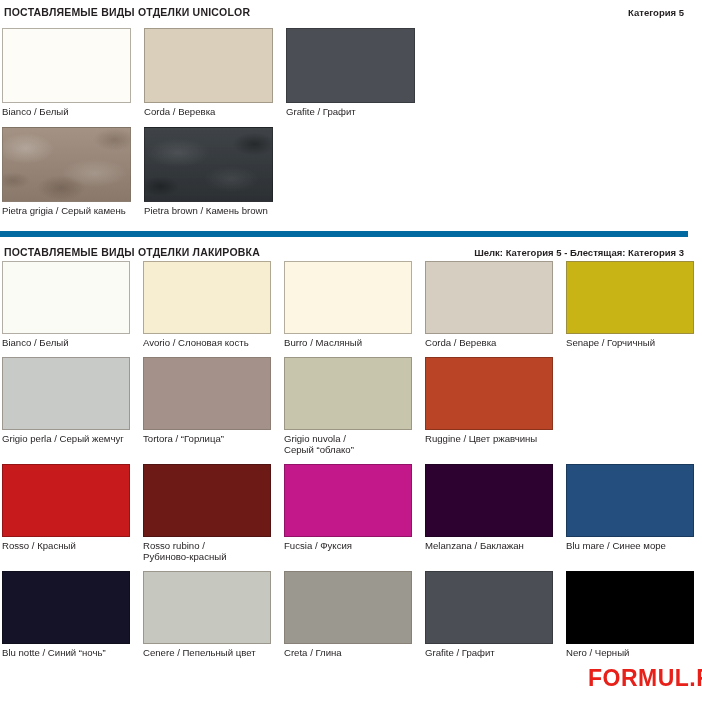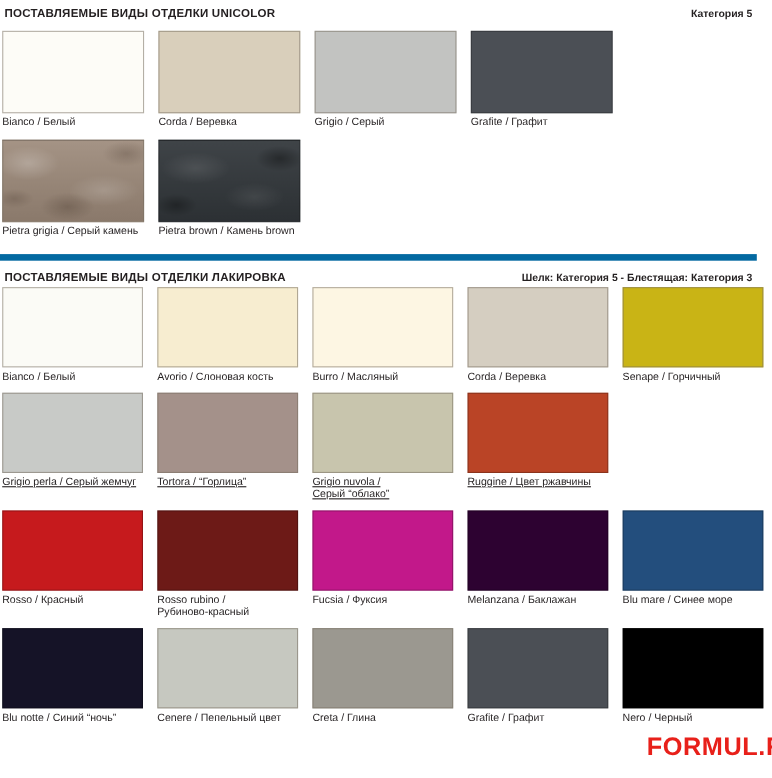--- a/index.html
+++ b/index.html
@@ -99,24 +99,20 @@
   <div class="grid sec-unicolor" style="margin-top:6px;">
     <div class="cell">
       <span class="chip" style="background: rgb(253, 252, 247);"></span>
       <div class="label">Bianco / Белый</div>
     </div>
     <div class="cell">
       <span class="chip" style="background: rgb(217, 207, 187);"></span>
       <div class="label">Corda / Веревка</div>
     </div>
     <div class="cell">
-      <span class="chip" style="background: rgb(194, 195, 193);"></span>
-      <div class="label">Grigio / Серый</div>
-    </div>
-    <div class="cell">
       <span class="chip dark" style="background: rgb(75, 79, 85);"></span>
       <div class="label">Grafite / Графит</div>
     </div>
   </div>
 
   <div class="grid sec-unicolor row-stone" style="margin-top:9px;">
     <div class="cell">
       <span class="chip" style="background: radial-gradient(40px 22px at 18% 28%, rgba(255, 255, 255, 0.22), rgba(255, 255, 255, 0) 70%), radial-gradient(46px 20px at 72% 62%, rgba(255, 255, 255, 0.16), rgba(255, 255, 255, 0) 70%), radial-gradient(34px 18px at 46% 82%, rgba(60, 44, 32, 0.28), rgba(0, 0, 0, 0) 72%), radial-gradient(30px 16px at 88% 16%, rgba(60, 44, 32, 0.24), rgba(0, 0, 0, 0) 72%), radial-gradient(24px 12px at 8% 72%, rgba(60, 44, 32, 0.22), rgba(0, 0, 0, 0) 72%), linear-gradient(rgba(255, 255, 255, 0.1), rgba(0, 0, 0, 0.1)) rgb(154, 135, 119);"></span>
       <div class="label">Pietra grigia / Серый камень</div>
     </div>
@@ -147,21 +143,21 @@
     <div class="cell">
       <span class="chip" style="background: rgb(213, 206, 193);"></span>
       <div class="label">Corda / Веревка</div>
     </div>
     <div class="cell">
       <span class="chip" style="background: rgb(201, 180, 21);"></span>
       <div class="label">Senape / Горчичный</div>
     </div>
   </div>
 
-  <div class="grid sec-lacq" style="margin-top:8px;text-decoration:underline;">
+  <div class="grid sec-lacq" style="margin-top:8px;">
     <div class="cell">
       <span class="chip" style="background: rgb(200, 202, 199);"></span>
       <div class="label">Grigio perla / Серый жемчуг</div>
     </div>
     <div class="cell">
       <span class="chip" style="background: rgb(164, 145, 138);"></span>
       <div class="label">Tortora / “Горлица”</div>
     </div>
     <div class="cell">
       <span class="chip" style="background: rgb(200, 197, 173);"></span>

